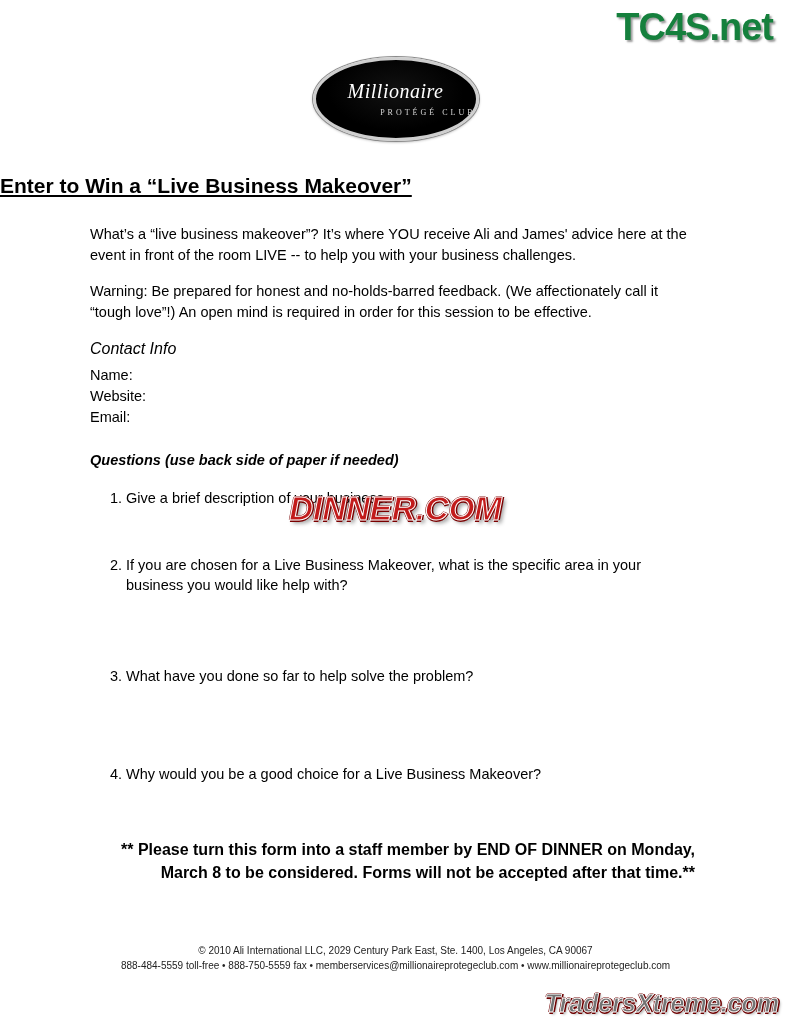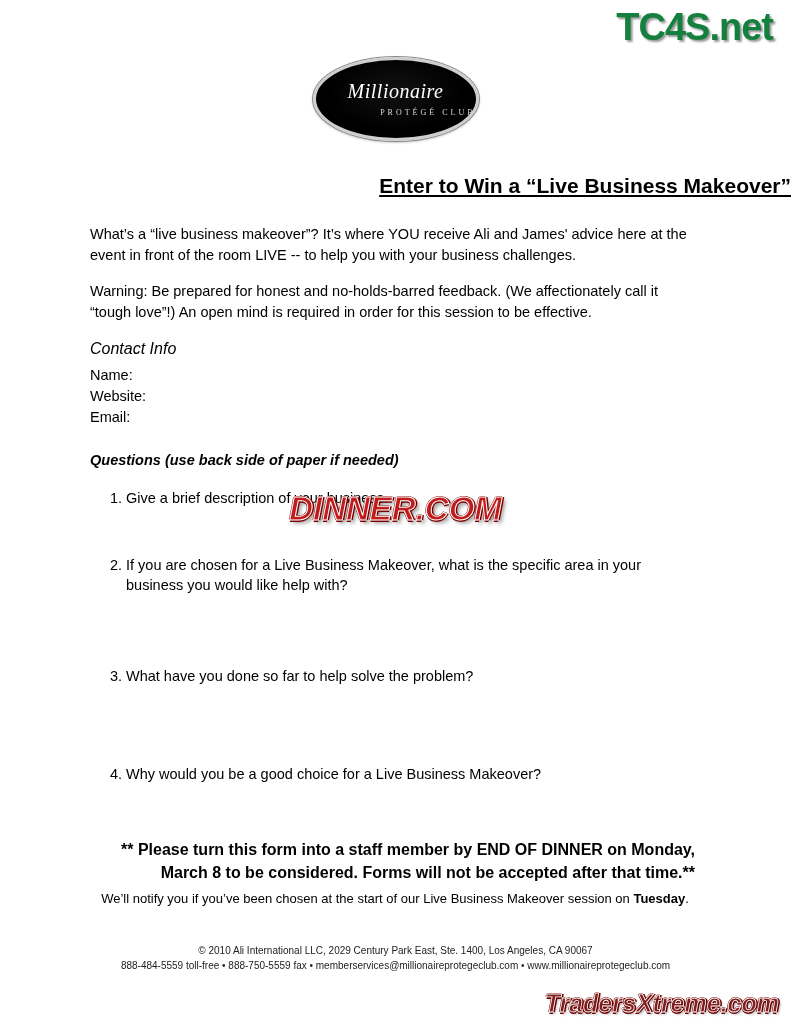--- a/index.html
+++ b/index.html
@@ -77,21 +77,21 @@
     font-size: 8px;
     letter-spacing: 3px;
   }
 
   
   .doc-title {
     position: absolute;
     top: 174px;
     left: 0;
     width: 791px;
-    text-align: right;
+    text-align: left;
     font-size: 21px;
     font-weight: bold;
     text-decoration: underline;
   }
 
   
   .content {
     position: absolute;
     top: 224px;
     left: 90px;
@@ -194,21 +194,21 @@
 
   
   .watermark-bottom {
     position: absolute;
     bottom: 6px;
     right: 12px;
     font-family: "Liberation Sans", sans-serif;
     font-size: 25px;
     font-weight: bold;
     font-style: italic;
-    color: #7f1d1d;
+    color: #737373;
     -webkit-text-stroke: 0.8px #ffffff;
     text-shadow:
        2px 0 0 #6e0000,
       -1px 0 0 #6e0000,
        0 2px 0 #6e0000,
        0 -1px 0 #6e0000,
        2px 2px 3px rgba(0,0,0,0.4);
   }
 </style>
 </head>
@@ -248,23 +248,20 @@
 
   <div class="watermark-mid">
     <span>DINNER.COM</span>
   </div>
 
   <div class="notice">
     <div>** Please turn this form into a staff member by END OF DINNER on Monday,</div>
     <div>March 8 to be considered.  Forms will not be accepted after that time.**</div>
   </div>
 
-  <div class="notify">
-    <span>We’ll notify you if you’ve been chosen at the start of our Live Business Makeover session on </span><b>Tuesday</b><span>.</span>
-  </div>
 
   <div class="footer">
     <div>© 2010 Ali International LLC, 2029 Century Park East, Ste. 1400, Los Angeles, CA 90067</div>
     <div>888-484-5559 toll-free • 888-750-5559 fax • memberservices@millionaireprotegeclub.com • www.millionaireprotegeclub.com</div>
   </div>
 
   <div class="watermark-bottom">TradersXtreme.com</div>
 
 </div>
 

